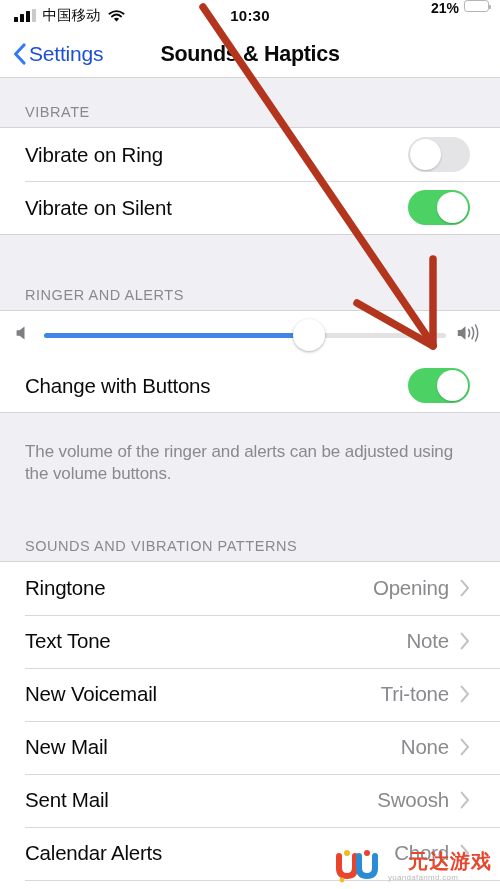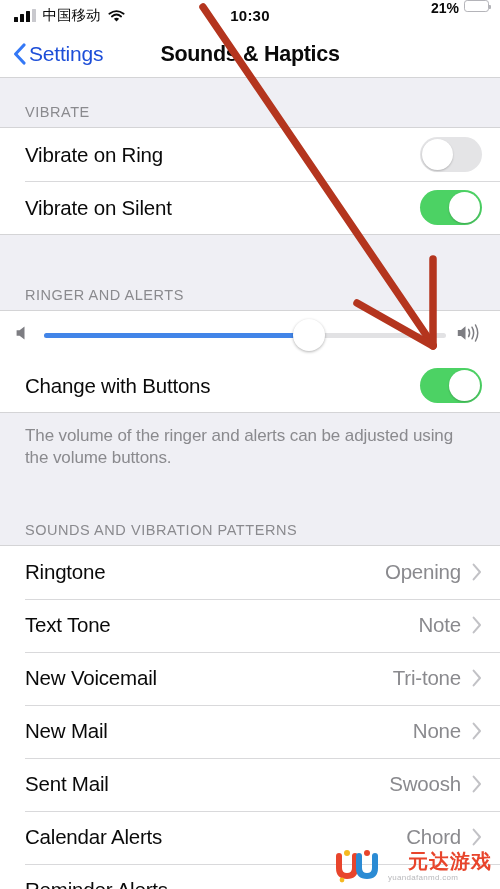--- a/index.html
+++ b/index.html
@@ -85,21 +85,21 @@
     letter-spacing:0.55px;
   }
   .sect-header.tall { height:75px; }
 
   .group { background:#FFFFFF; border-top:1px solid #D4D4D6; border-bottom:1px solid #D4D4D6; }
 
   .row {
     position:relative;
     height:53px;
     display:flex; align-items:center;
-    padding:0 18px 0 25px;
+    padding:0 30px 0 25px;
     background:#FFFFFF;
   }
   .row + .row::before {
     content:""; position:absolute; left:25px; right:0; top:0;
     height:1px; background:#D9D9DB;
   }
   .row-label { font-size:20.5px; color:#0A0A0A; letter-spacing:-0.2px; }
   .row-right {
     margin-left:auto; display:flex; align-items:center; gap:11px;
   }
@@ -144,20 +144,21 @@
   .thumb {
     position:absolute; width:32px; height:32px; border-radius:50%;
     background:#FFFFFF; box-shadow:0 1px 3px rgba(0,0,0,0.3);
     transform:translateX(-16px);
   }
 
   .footnote {
     padding:12px 25px 0 25px;
     font-size:17px; line-height:1.32; color:#8A8A8E;
     letter-spacing:-0.1px;
+    margin-top:16px;
   }
 
   
   .annot { position:absolute; top:0; left:0; width:500px; height:889px; pointer-events:none; }
 
   
   .watermark {
     position:absolute; right:8px; bottom:6px;
     display:flex; align-items:center; gap:6px;
   }

